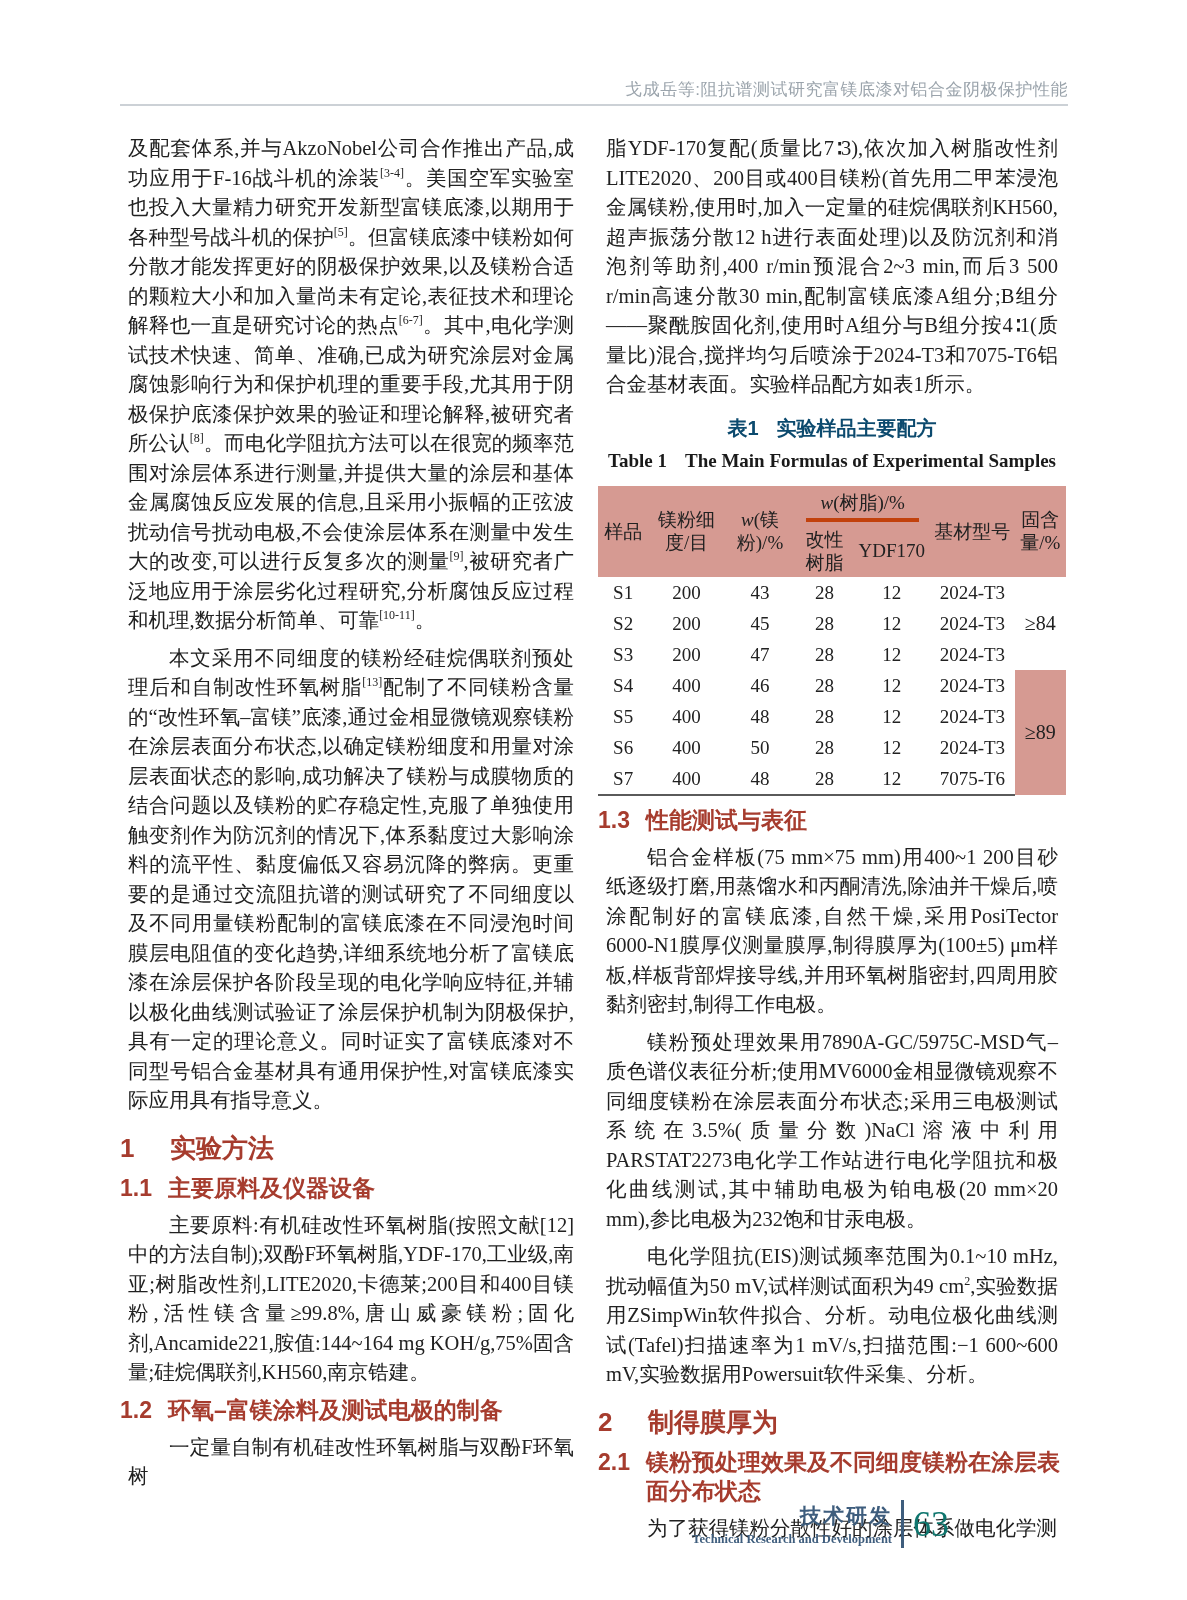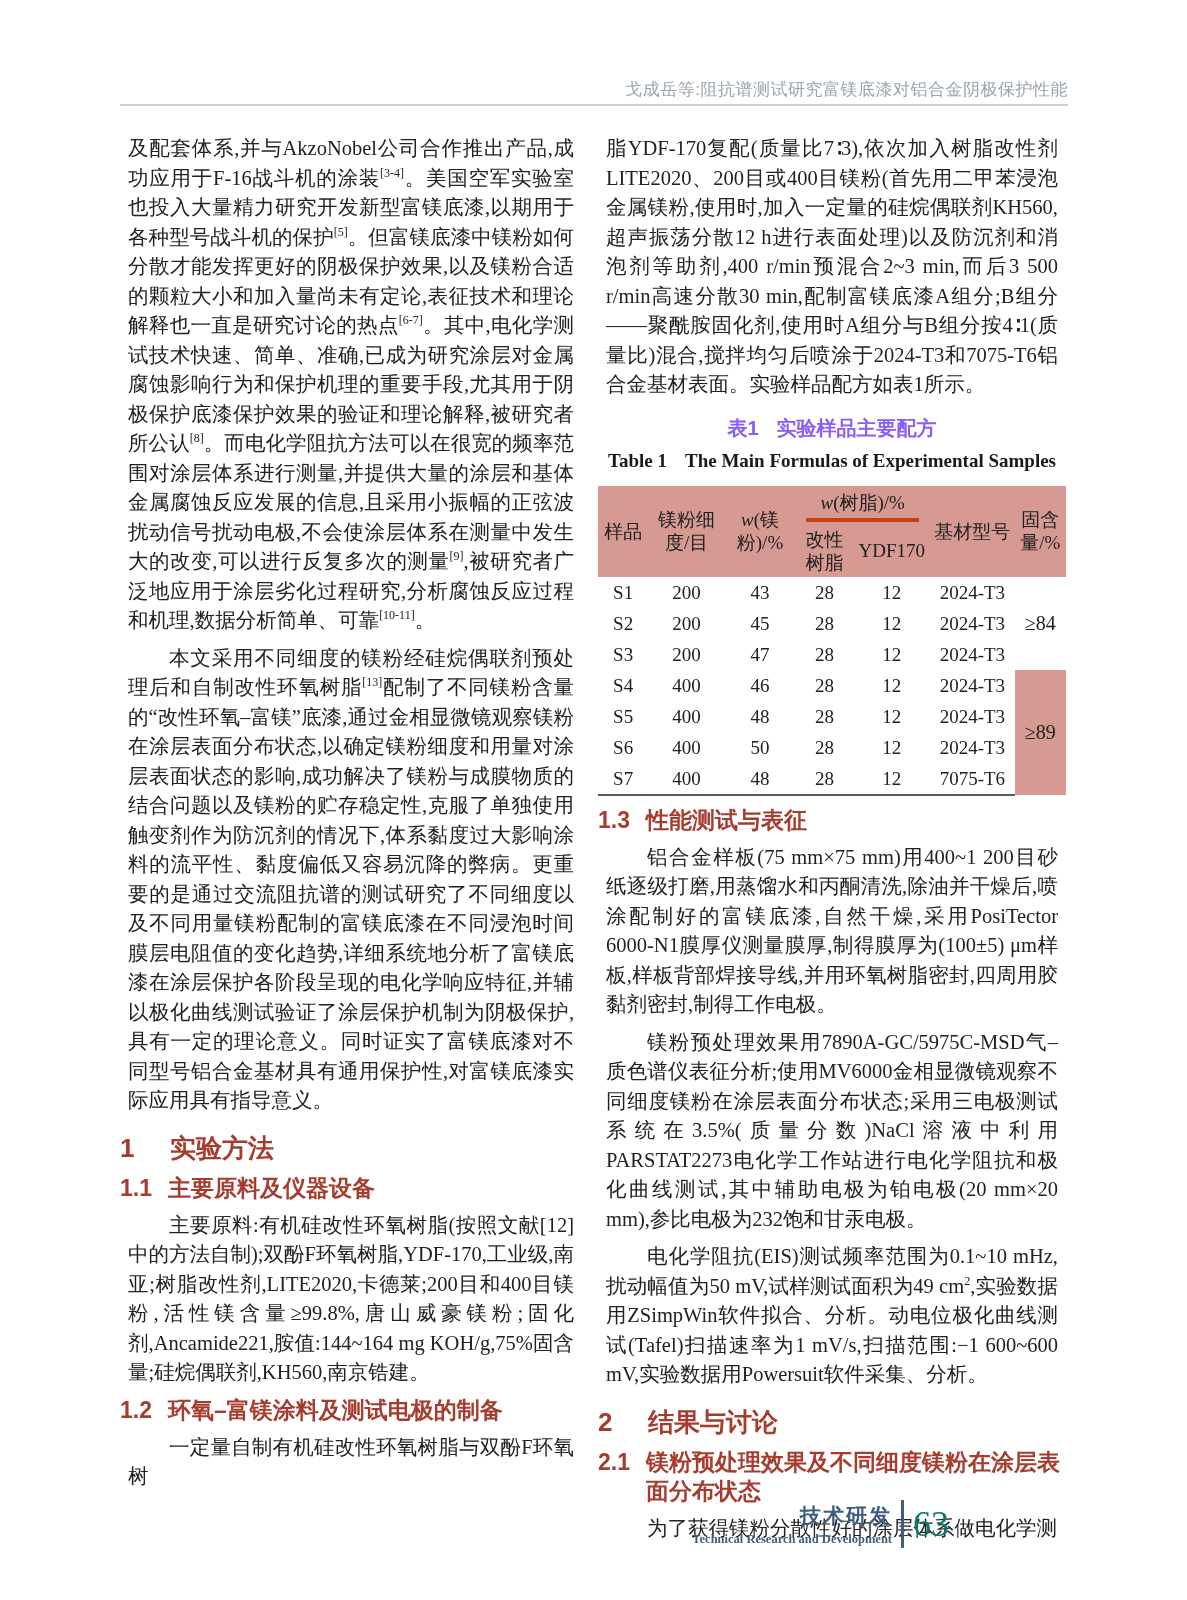--- a/index.html
+++ b/index.html
@@ -35,21 +35,21 @@
     font-family:"Liberation Sans","DejaVu Sans",sans-serif; font-size:23px; font-weight:bold; line-height:29px;
     text-align:left;
   }
   h4.sec2 .num { flex:none; width:48px; }
   h4.sec2 .t { flex:1; }
 
   
   .table-block { margin:14px 0 10px; }
   .tbl-title-cn {
     text-align:center; font-family:"Liberation Sans","DejaVu Sans",sans-serif;
-    font-size:20px; font-weight:bold; color:#8b5cf6;
+    font-size:20px; font-weight:bold; color:#0c4a6e;
   }
   .tbl-title-en { text-align:center; font-size:19px; font-weight:bold; margin-top:3px; color:#1a1a1a; }
   .gap { margin-left:18px; }
   table.data-table {
     width:100%; border-collapse:collapse; table-layout:fixed; margin-top:10px;
     font-size:19px; text-align:center;
   }
   table.data-table thead th {
     background:#d69a92; font-weight:normal; vertical-align:middle;
     padding:3px 1px; line-height:23px;
@@ -198,21 +198,21 @@
   </div>
 <h4 class="sec2">
         <span class="num">1.3</span>
         <span class="t">性能测试与表征</span>
       </h4>
       <p class="body"><span>铝合金样板(75 mm×75 mm)用400~1 200目砂纸逐级打磨,用蒸馏水和丙酮清洗,除油并干燥后,喷涂配制好的富镁底漆,自然干燥,采用PosiTector 6000-N1膜厚仪测量膜厚,制得膜厚为(100±5) μm样板,样板背部焊接导线,并用环氧树脂密封,四周用胶黏剂密封,制得工作电极。</span></p>
       <p class="body"><span>镁粉预处理效果用7890A-GC/5975C-MSD气–质色谱仪表征分析;使用MV6000金相显微镜观察不同细度镁粉在涂层表面分布状态;采用三电极测试系统在3.5%(质量分数)NaCl溶液中利用PARSTAT2273电化学工作站进行电化学阻抗和极化曲线测试,其中辅助电极为铂电极(20 mm×20 mm),参比电极为232饱和甘汞电极。</span></p>
       <p class="body"><span>电化学阻抗(EIS)测试频率范围为0.1~10 mHz,扰动幅值为50 mV,试样测试面积为49 cm</span><sup>2</sup><span>,实验数据用ZSimpWin软件拟合、分析。动电位极化曲线测试(Tafel)扫描速率为1 mV/s,扫描范围:−1 600~600 mV,实验数据用Powersuit软件采集、分析。</span></p>
       <h3 class="sec1">
         <span class="num">2</span>
-        <span class="t">结果与讨论</span>
+        <span class="t">制得膜厚为</span>
       </h3>
       <h4 class="sec2">
         <span class="num">2.1</span>
         <span class="t">镁粉预处理效果及不同细度镁粉在涂层表面分布状态</span>
       </h4>
       <p class="body"><span>为了获得镁粉分散性好的涂层体系做电化学测</span></p>
     </div>
 
   <div class="footer">
     <div class="footer-labels">

